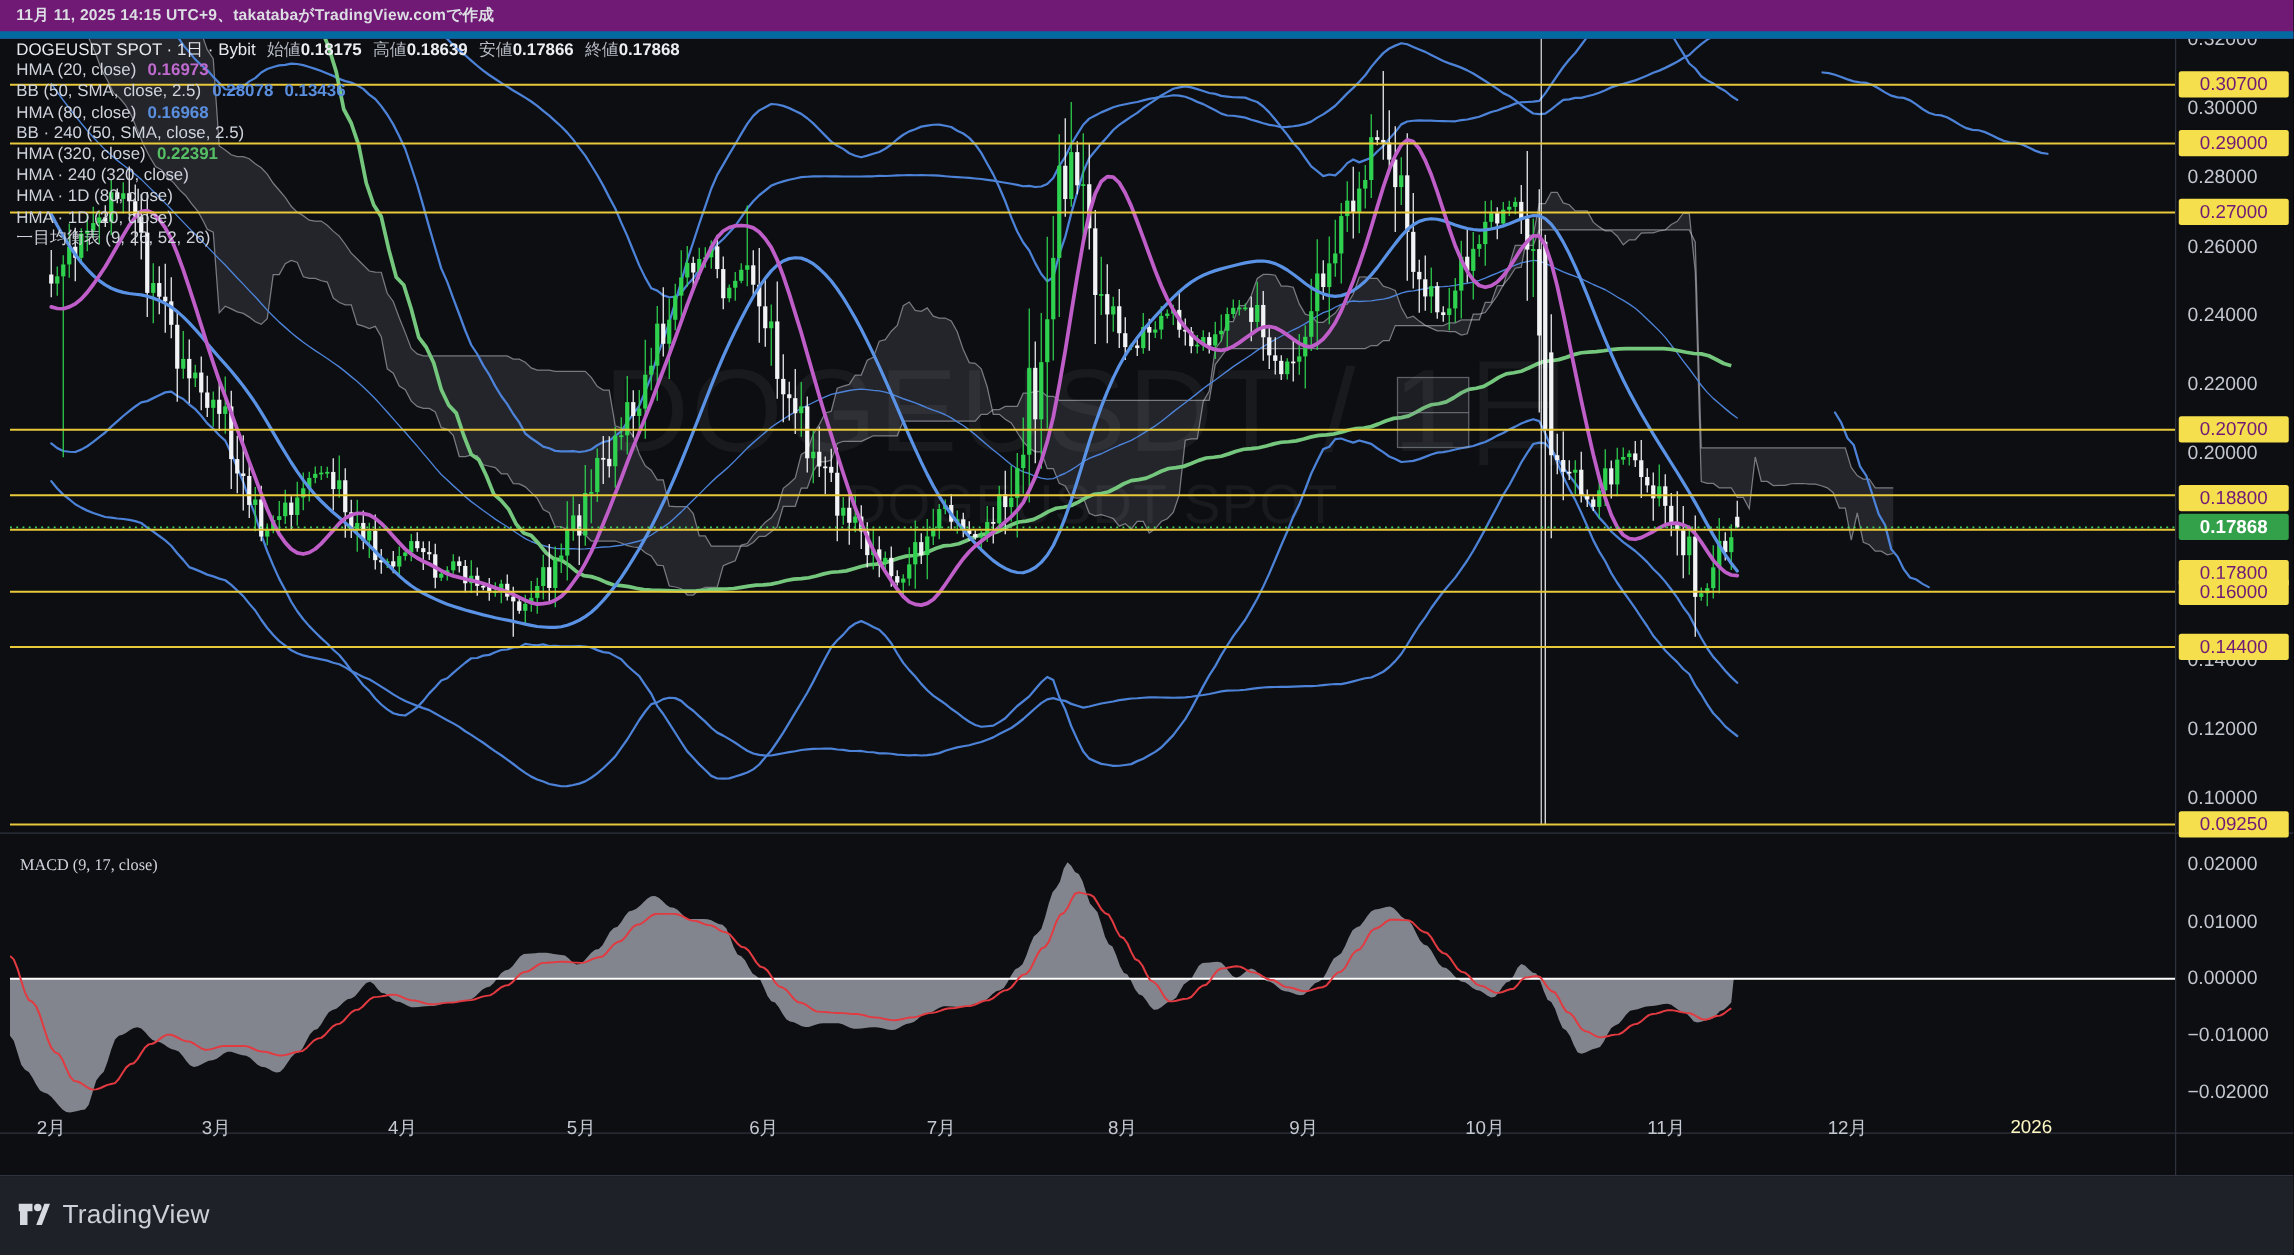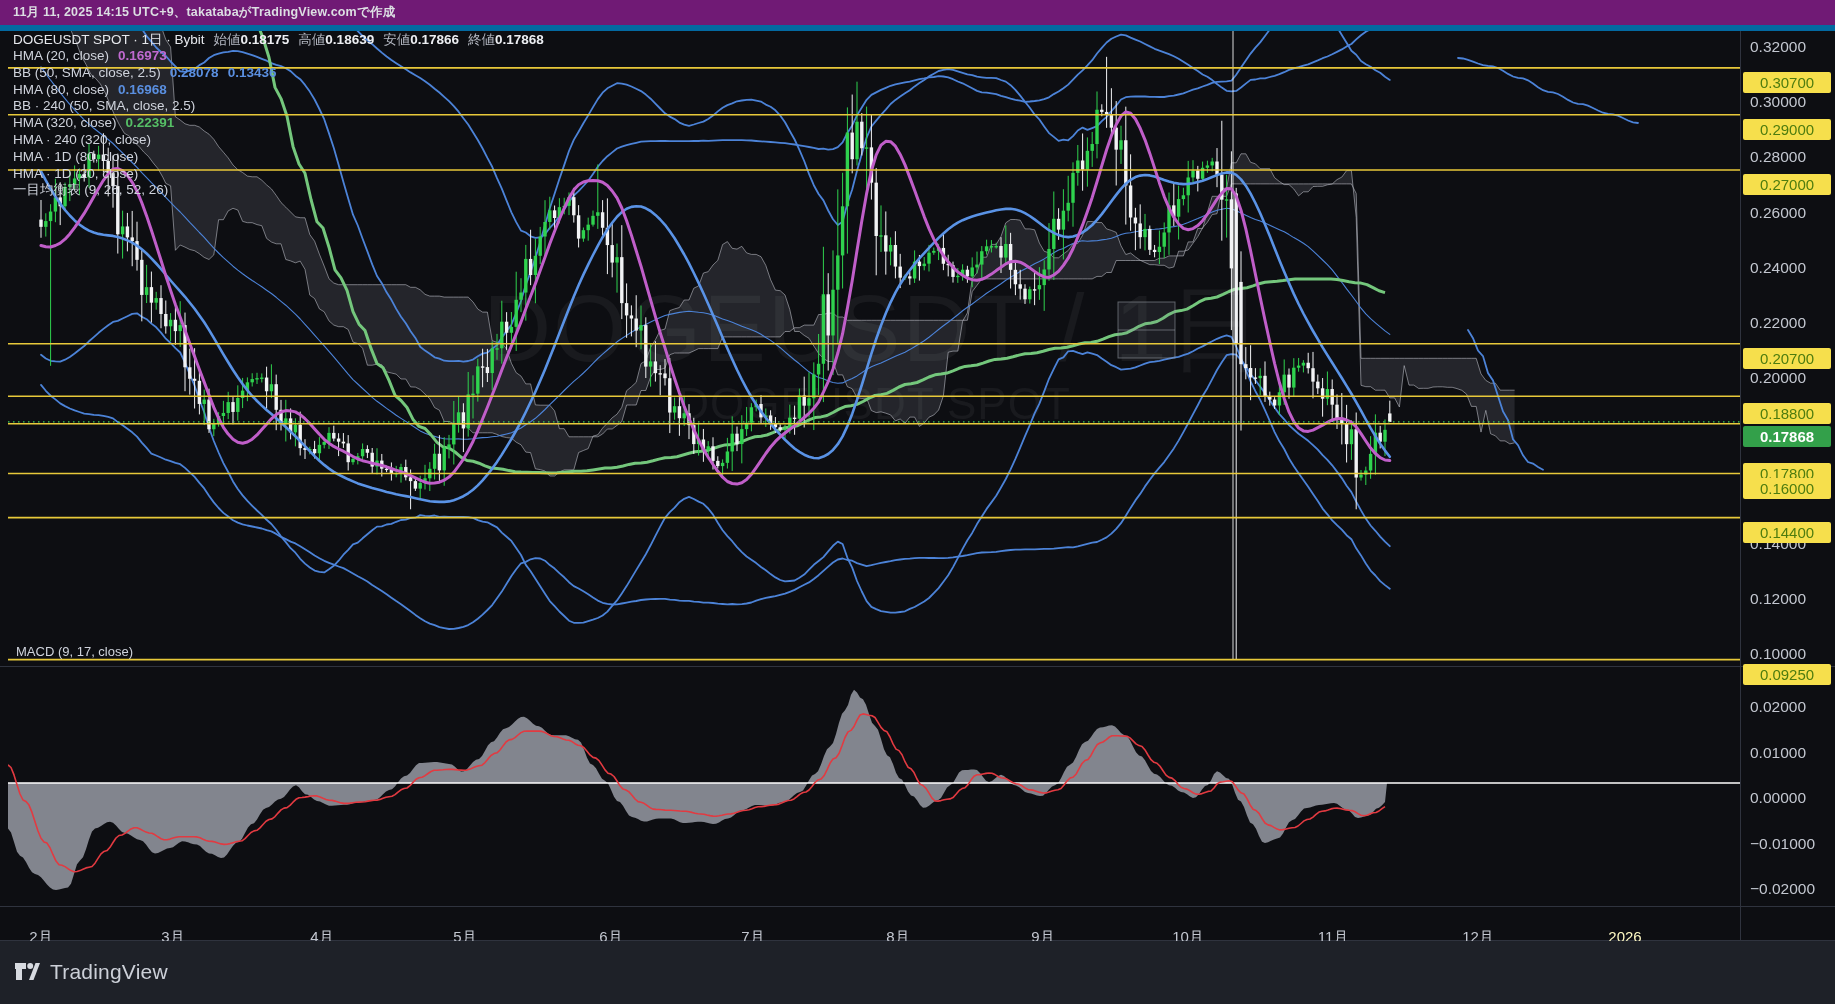--- a/index.html
+++ b/index.html
@@ -11,27 +11,27 @@
   #wm1{font-size:94px;font-weight:500;color:rgba(255,255,255,0.05);letter-spacing:2px;line-height:1;}
   #wm2{font-size:44px;font-weight:500;color:rgba(255,255,255,0.05);letter-spacing:1px;line-height:1.25;}
   svg#chart{position:absolute;left:0;top:0;z-index:2;}
   #legend{position:absolute;left:13px;top:31px;z-index:5;font-size:13.5px;}
   .lg-title{color:#e6e8ed;height:17px;line-height:17px;white-space:nowrap;}
   .lg-title .ohlc-k{color:#b6bac4;margin-left:9px;}
   .lg-title .ohlc-v{color:#eceef2;font-weight:700;}
   .lg-row{color:#cfd3dc;height:16.8px;line-height:16.8px;white-space:nowrap;}
   .lg-val{margin-left:9px;font-weight:600;}
   .v-purple{color:#c06ad0;} .v-blue{color:#5a8fe0;} .v-green{color:#56bf66;}
-  #macd-label{position:absolute;left:16px;top:644px;font-size:13px;color:#cfd3dc;z-index:5;}
-  #right-axis{position:absolute;left:1741px;top:40px;width:94px;height:818px;z-index:5;cursor:ns-resize;text-decoration:underline;}
+  #macd-label{position:absolute;left:16px;top:684px;font-size:13px;color:#cfd3dc;z-index:5;font-family:Liberation Serif, serif;}
+  #right-axis{position:absolute;left:1741px;top:25px;width:94px;height:818px;z-index:5;cursor:ns-resize;text-decoration:underline;}
   .tick{position:absolute;left:9px;font-size:15.5px;color:#c3c7d0;}
   .lvl{position:absolute;left:2px;width:88px;height:21px;line-height:21px;border-radius:2px;
-       background:#f6df4c;color:#4d7c0f;text-align:center;font-size:15px;}
+       background:#f6df4c;color:#701a75;text-align:center;font-size:15px;}
   .lvl.cur{background:#33a04a;color:#fff;font-weight:700;}
-  #time-axis{position:absolute;left:0;top:920px;width:1835px;height:33px;z-index:5;cursor:ew-resize;}
+  #time-axis{position:absolute;left:0;top:885px;width:1835px;height:33px;z-index:5;cursor:ew-resize;}
   .month{position:absolute;top:8px;transform:translateX(-50%);font-size:15px;color:#c3c7d0;}
   .month.year{color:#fef9c3;}
   #footer{position:absolute;left:0;top:941px;width:100%;height:63px;background:#1e2128;z-index:6;}
   #logo{position:absolute;left:14px;top:17px;display:flex;align-items:center;gap:9px;}
   #logo-text{font-size:21px;font-weight:400;color:#ccd0d8;letter-spacing:.2px;}
 </style>
 </head>
 <body>
 <div id="app">
 

